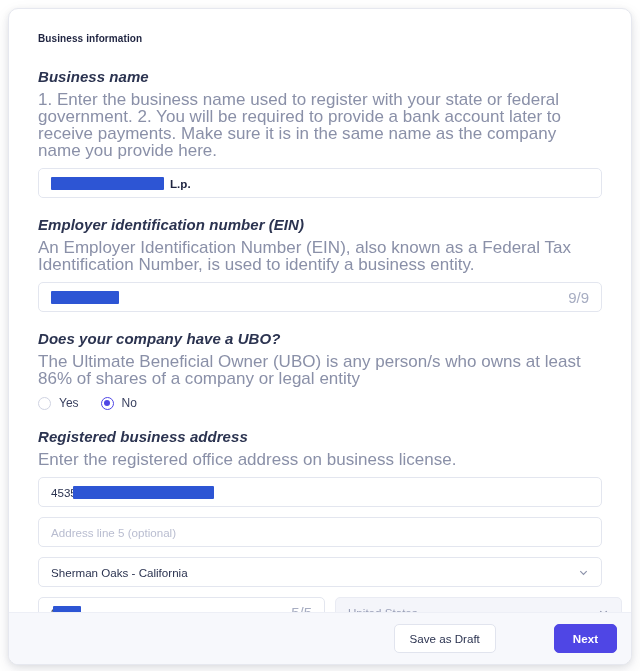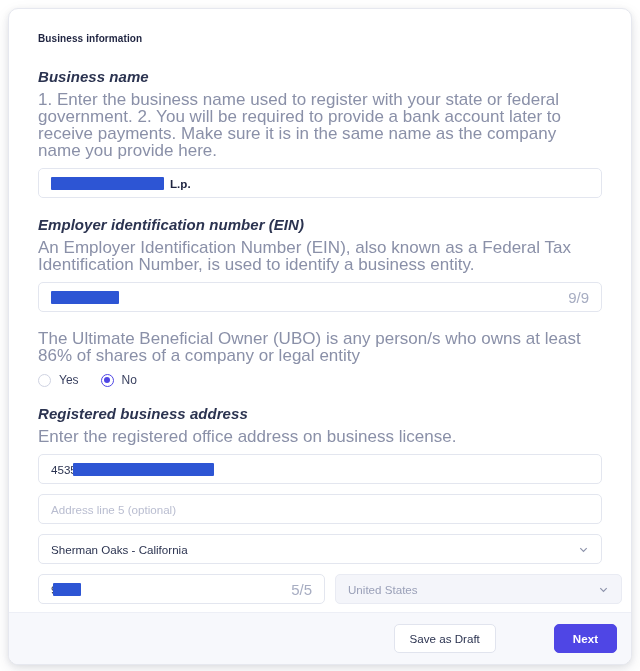--- a/index.html
+++ b/index.html
@@ -258,20 +258,21 @@
               <span class="redacted" style="width:68px;"></span>
             </span>
             <span class="counter">9/9</span>
           </div>
         </div>
       </div>
 
       <div class="sep-space"></div>
 
       <div class="field-group">
+        <div class="field-label">Does your company have a UBO?</div>
         <div class="field-help">The Ultimate Beneficial Owner (UBO) is any person/s who owns at least 86% of shares of a company or legal entity</div>
         <div class="radio-row">
           <div class="radio-option">
             <span class="radio-dot"></span>
             <span class="radio-label">Yes</span>
           </div>
           <div class="radio-option selected">
             <span class="radio-dot"></span>
             <span class="radio-label">No</span>
           </div>

